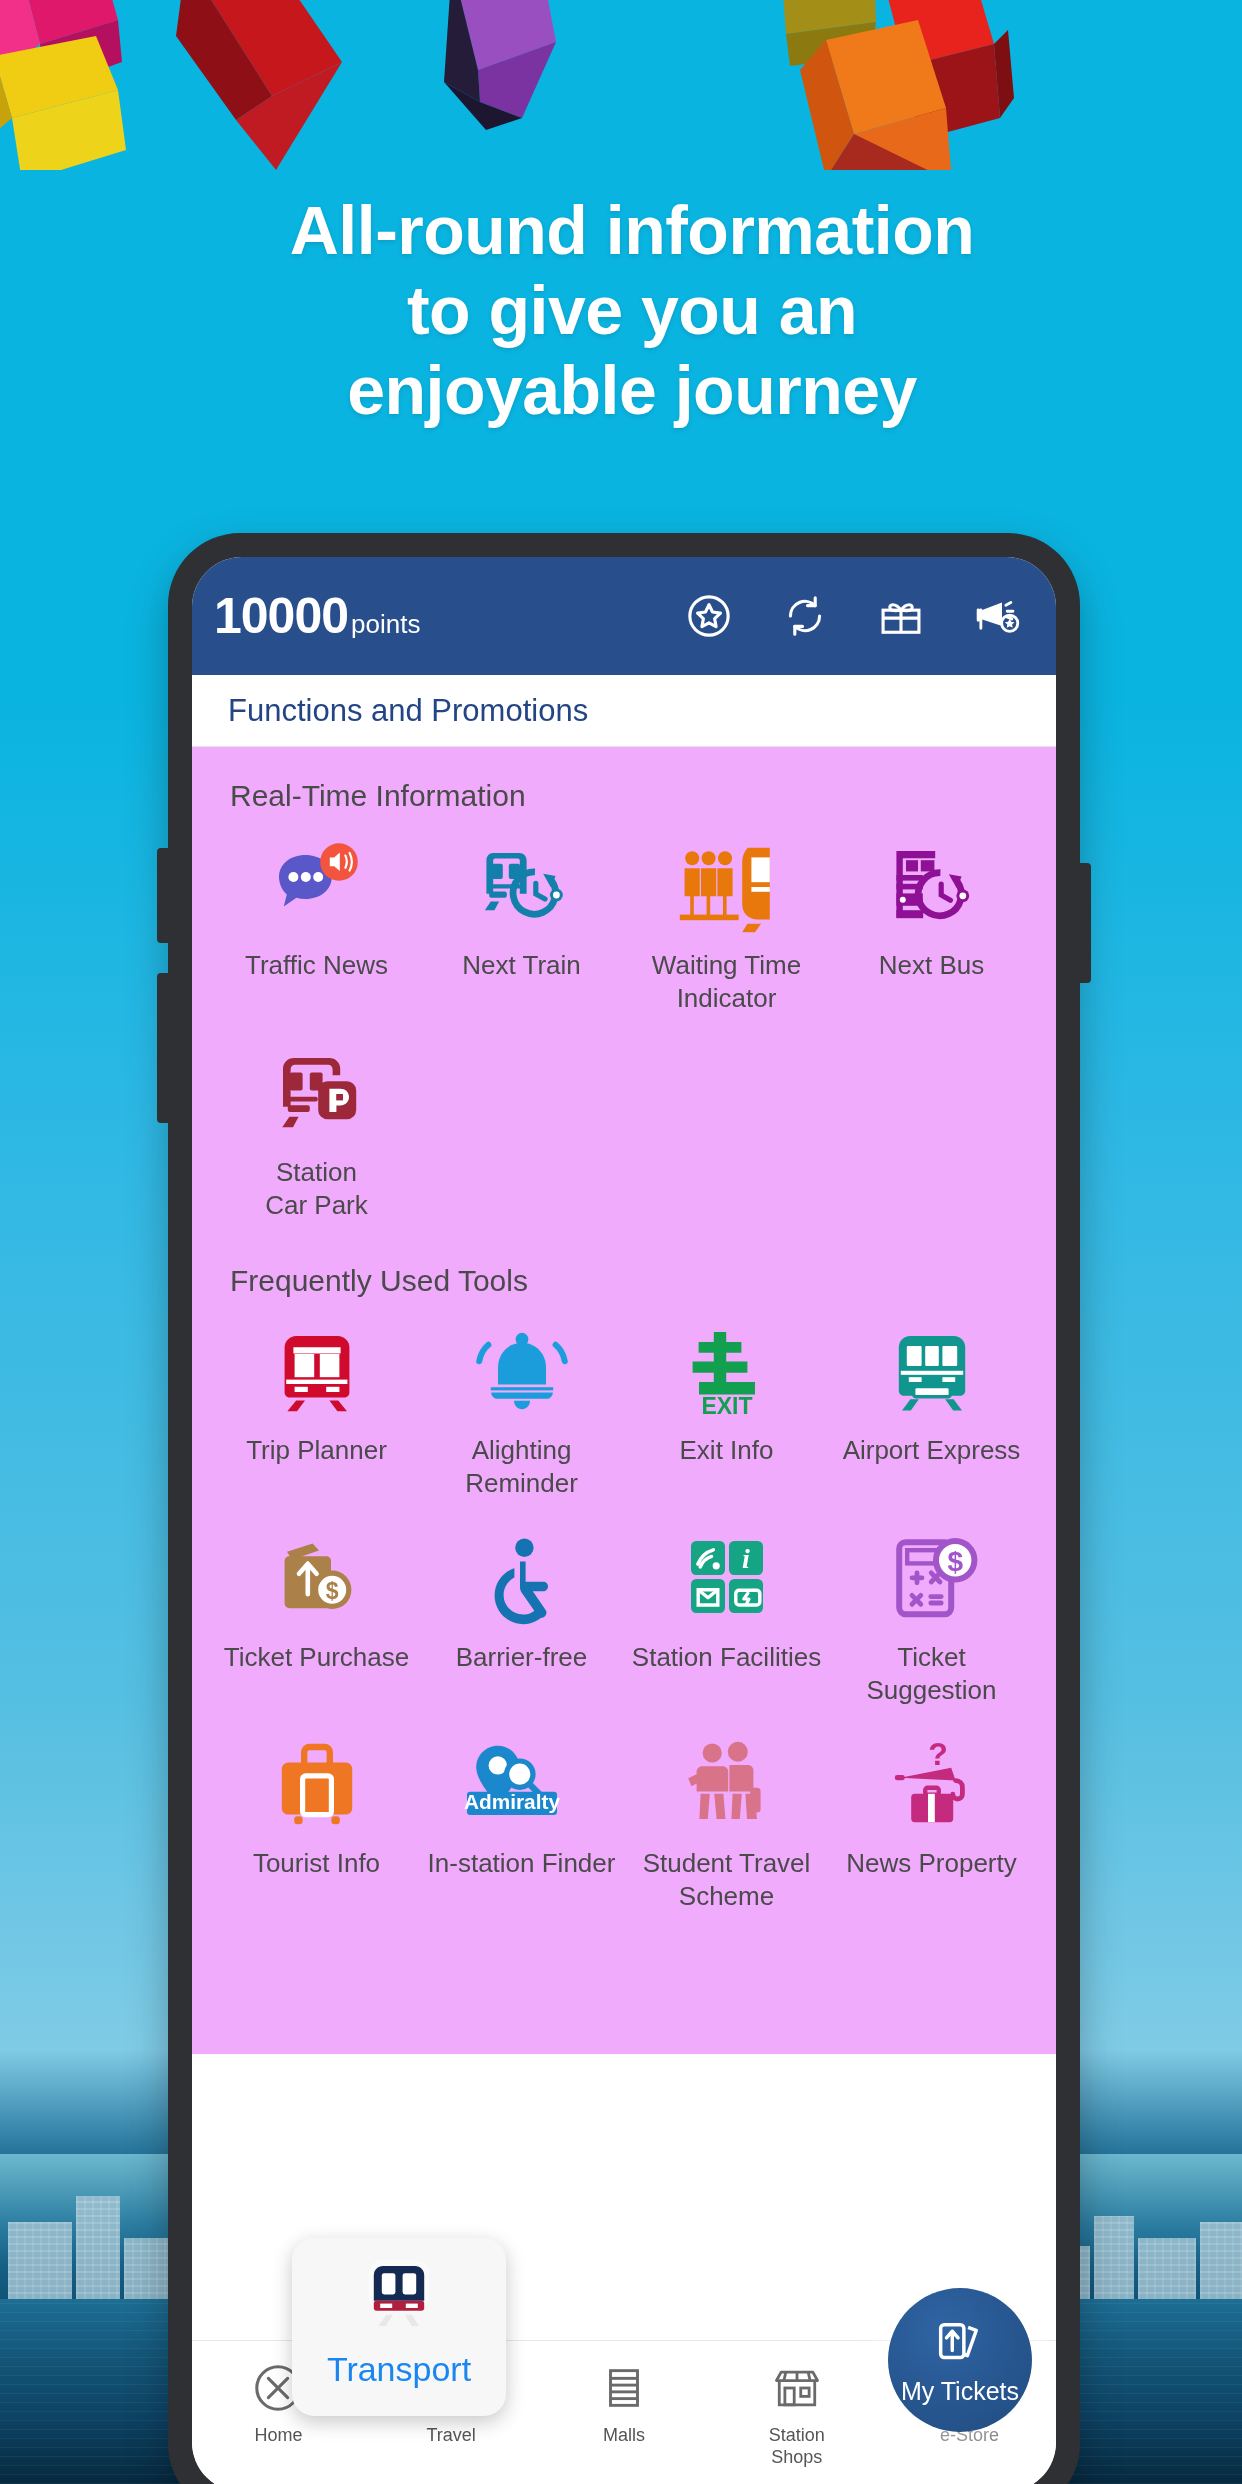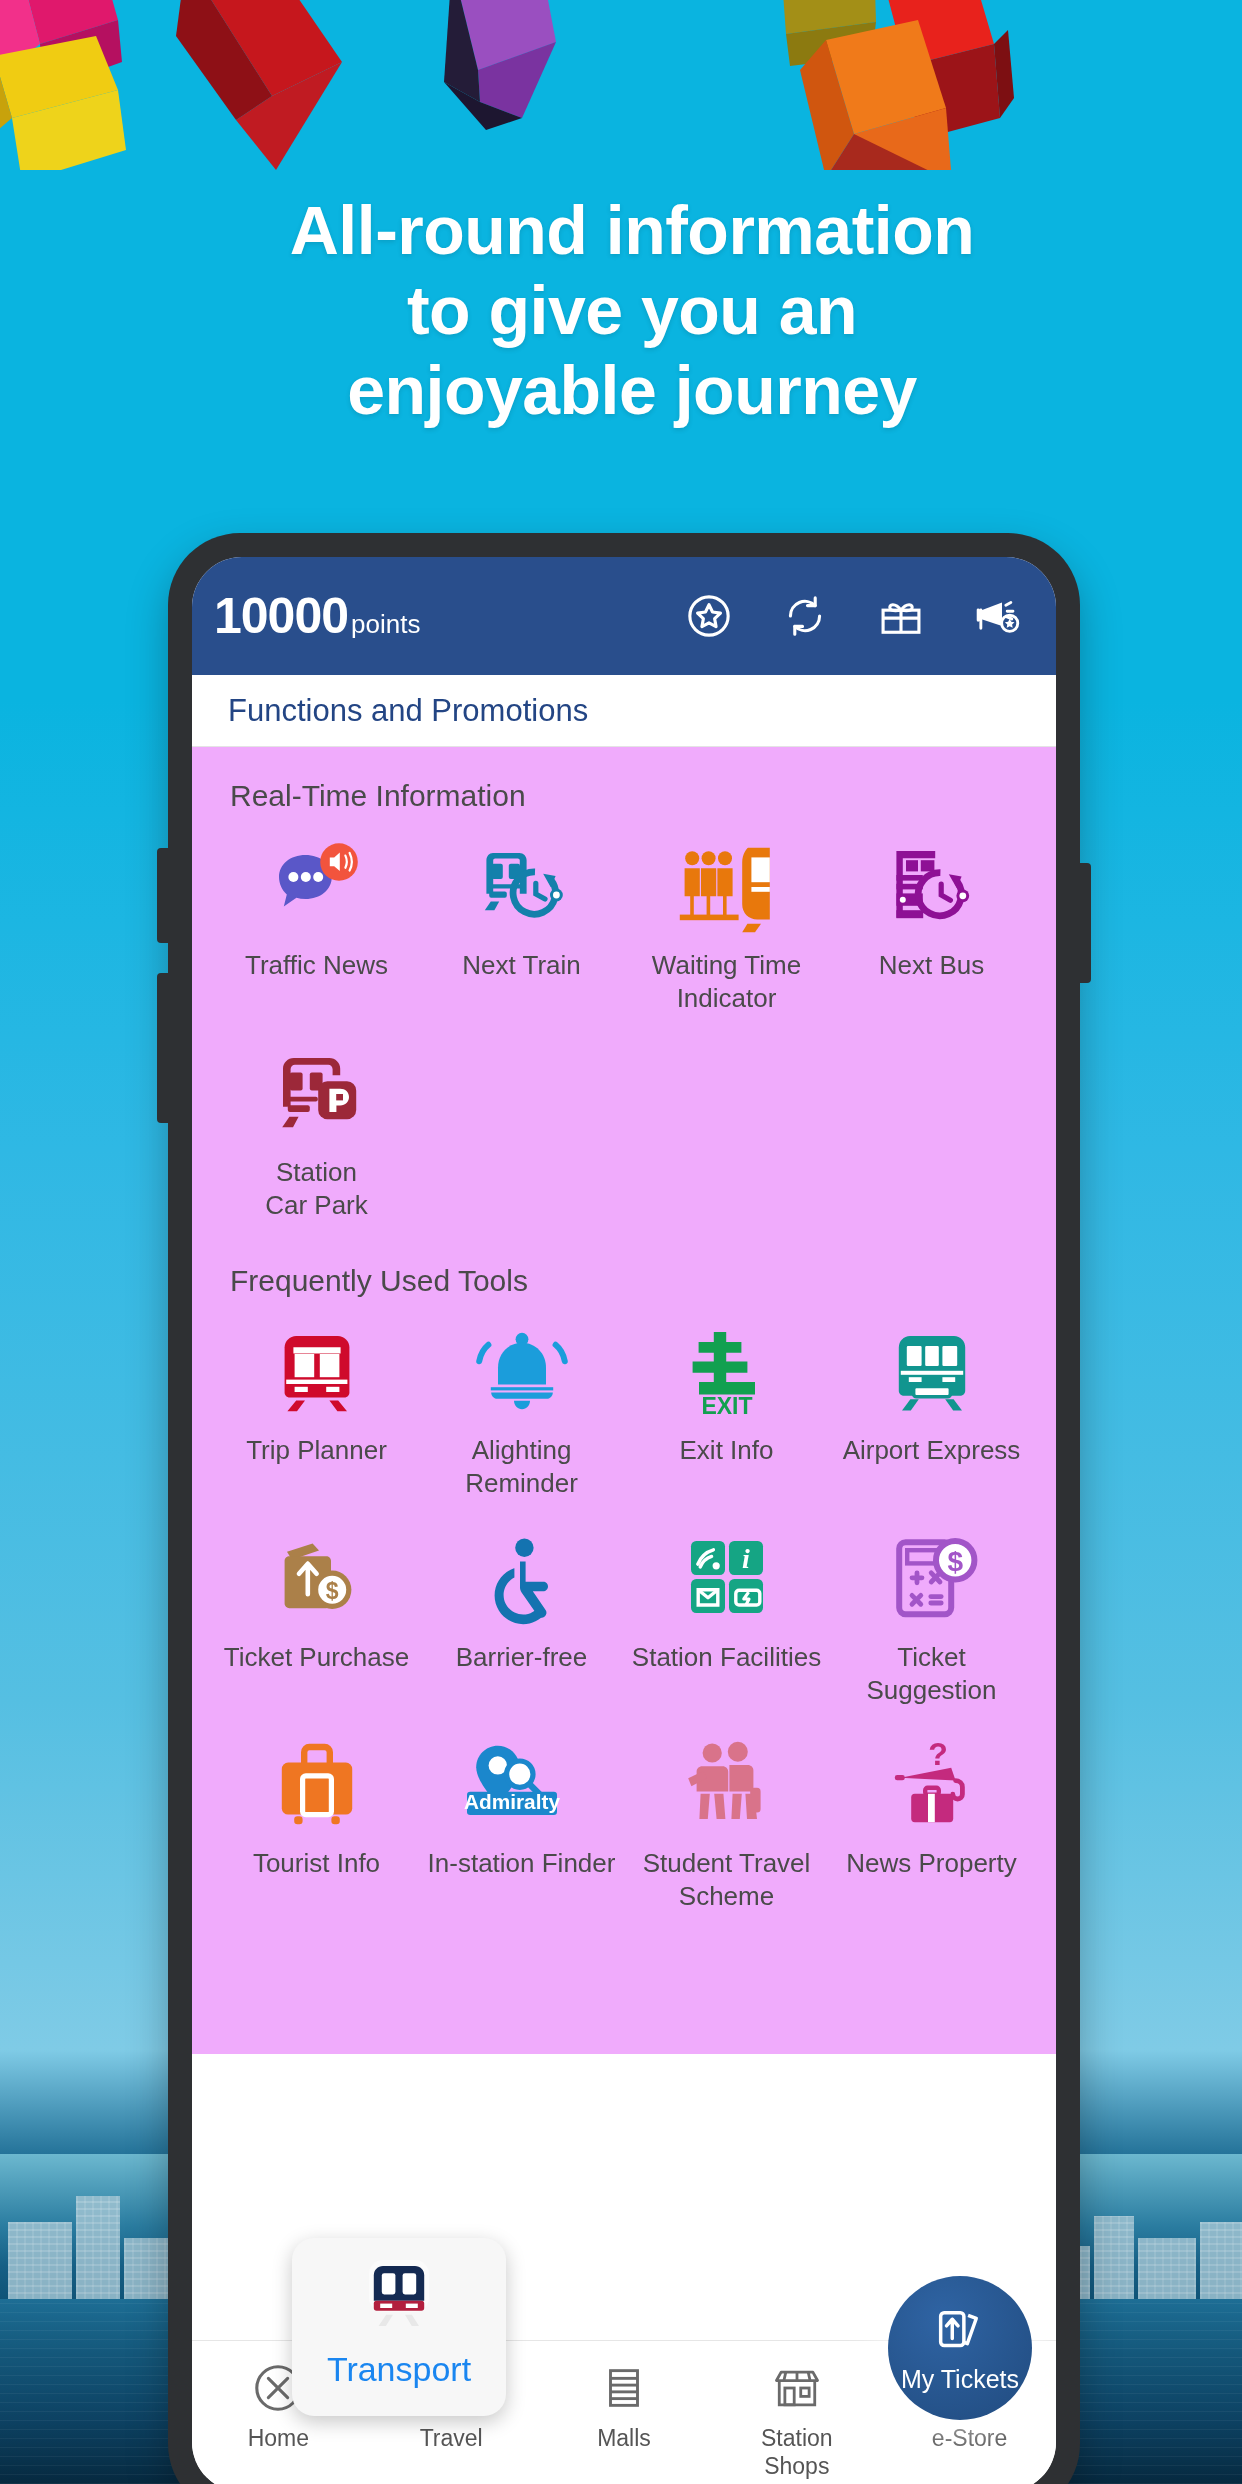--- a/index.html
+++ b/index.html
@@ -111,24 +111,24 @@
 
   
   .botnav {
     position: absolute; left: 0; bottom: 0; width: 864px; height: 152px;
     background: #fff;
     border-top: 1px solid #e6e6e6;
     display: flex; align-items: flex-start; padding-top: 18px;
   }
   .nav-item { flex: 1; display:flex; flex-direction:column; align-items:center; }
   .nav-item .nic { height: 58px; display:flex; align-items:center; justify-content:center; }
-  .nav-item .ncap { margin-top: 8px; font-size: 23px; color: #555; text-align:center; line-height:1.2; }
+  .nav-item .ncap { margin-top: 8px; font-size: 18px; color: #555; text-align:center; line-height:1.2; }
 
   .fab {
-    position: absolute; right: 24px; bottom: 72px;
+    position: absolute; right: 24px; bottom: 60px;
     width: 144px; height: 144px; border-radius: 50%;
     background: radial-gradient(circle at 38% 30%, #2f64a4 0%, #27568f 55%, #214b7f 100%);
     display: flex; flex-direction: column; align-items: center; justify-content: center;
     box-shadow: 0 0 34px 16px rgba(255,255,255,.55);
   }
   .fab .fcap { color:#fff; font-size: 25px; margin-top: 4px; }
 
   .tooltip {
     position: absolute; left: 100px; bottom: 76px;
     width: 214px; height: 178px;

